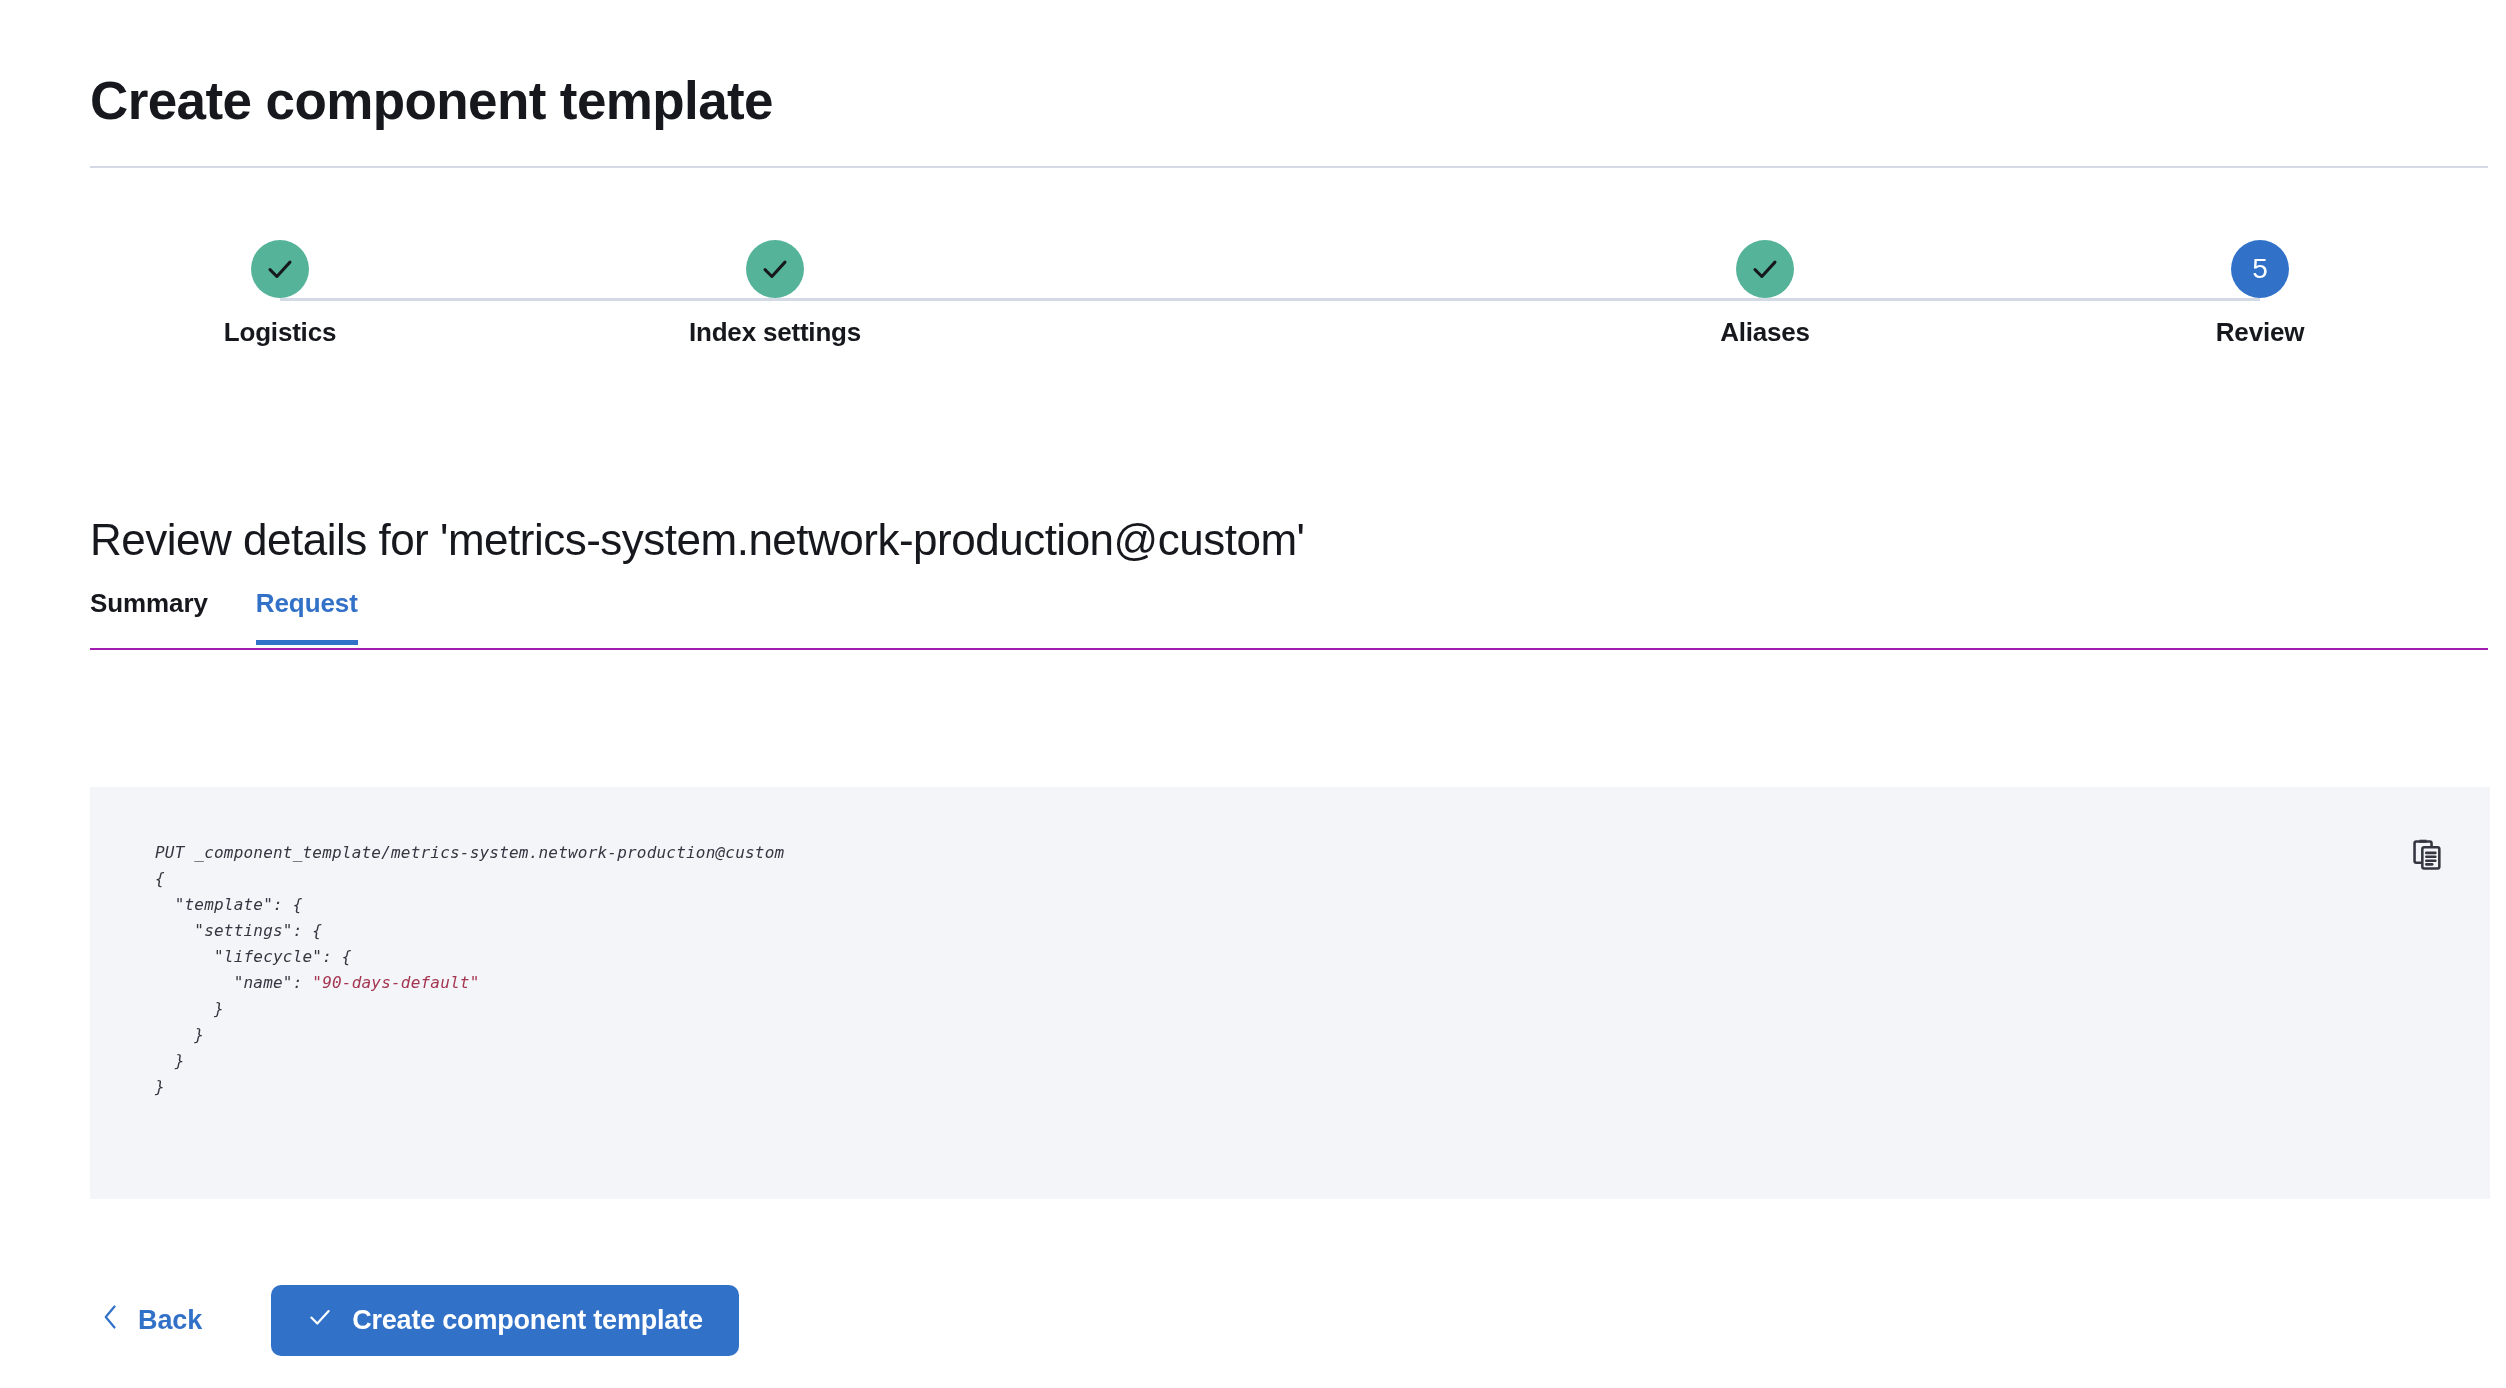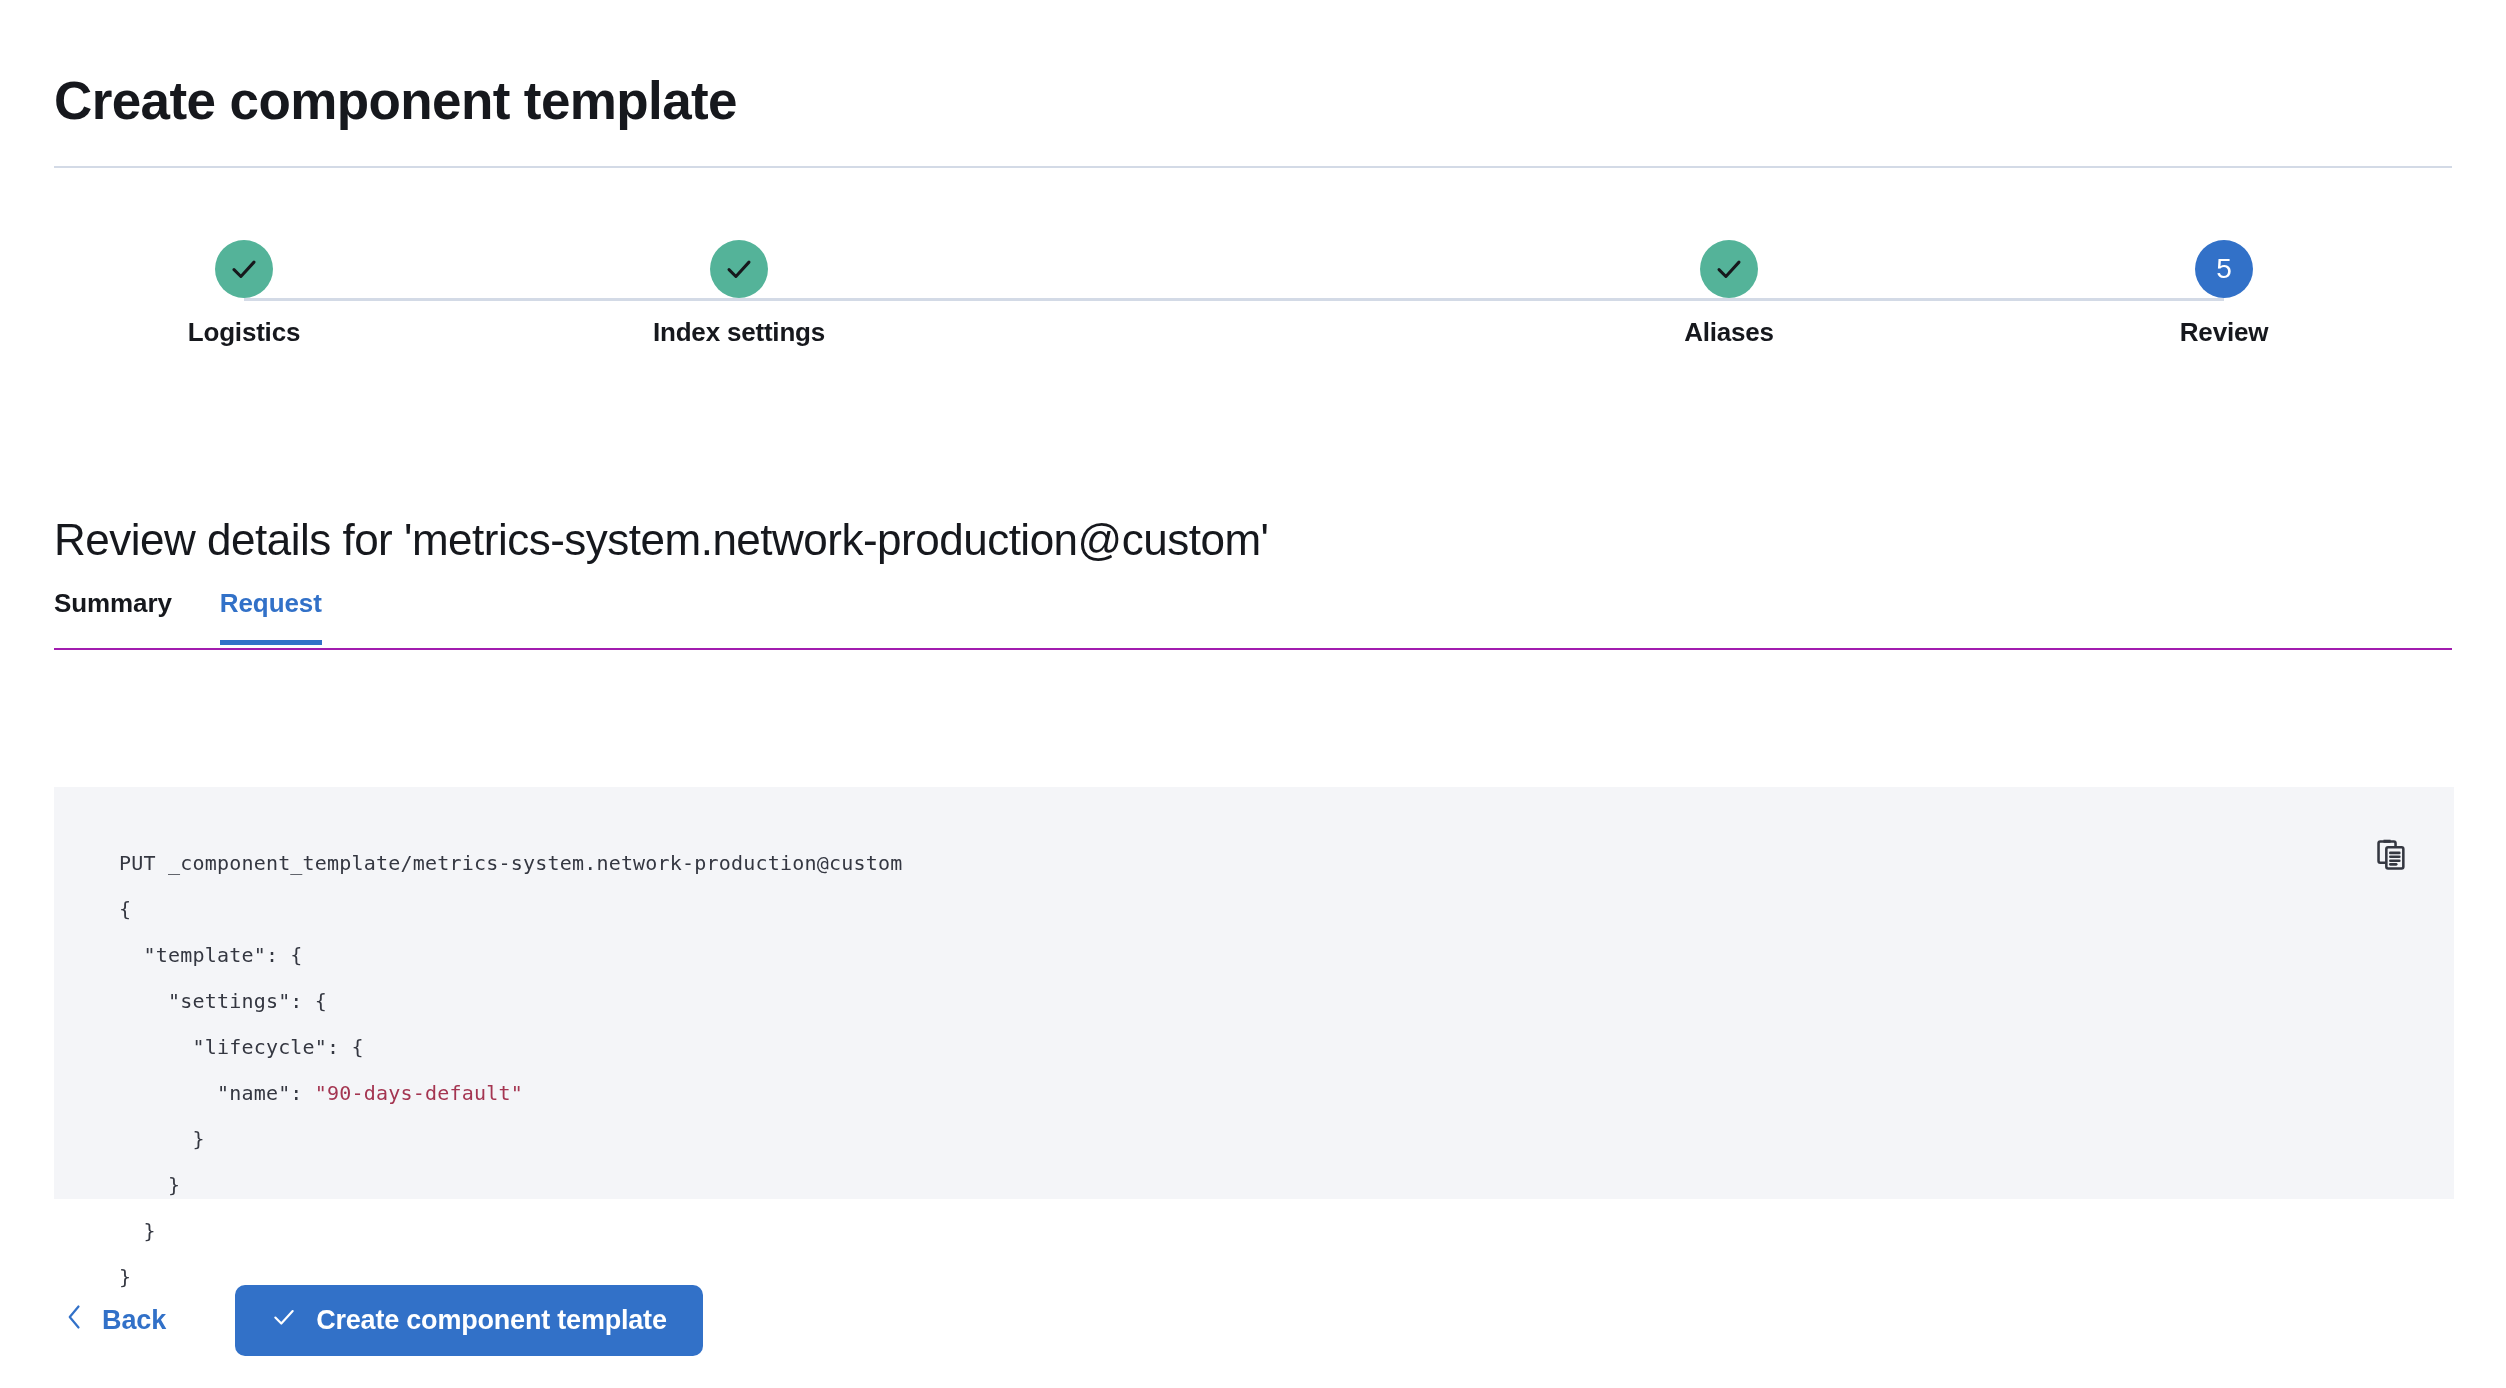--- a/index.html
+++ b/index.html
@@ -13,20 +13,21 @@
     font-family: "Liberation Sans", sans-serif;
     color: #1a1c21;
     overflow: hidden;
   }
 
   .page {
     position: relative;
     width: 2171px;
     height: 1388px;
     box-sizing: border-box;
+    margin-left: 36px;
   }
 
   
   .page-title {
     position: absolute;
     left: 54px;
     top: 36px;
     font-size: 53px;
     font-weight: 700;
     letter-spacing: -0.6px;
@@ -158,25 +159,26 @@
     top: 787px;
     width: 2400px;
     height: 412px;
     background: #f4f5f8;
     box-sizing: border-box;
   }
   .code-pre {
     margin: 0;
     padding: 53px 0 0 65px;
     font-family: "DejaVu Sans Mono", "Liberation Mono", monospace;
-    font-size: 20px;
-    line-height: 46px;
+    font-size: 16px;
+    line-height: 26px;
     color: #343741;
     white-space: pre;
     letter-spacing: 0.2px;
+    font-style: italic;
   }
   .tok-str { color: #a43551; }
   .copy-btn {
     position: absolute;
     right: 40px;
     top: 46px;
     width: 44px;
     height: 44px;
     display: flex;
     align-items: center;

